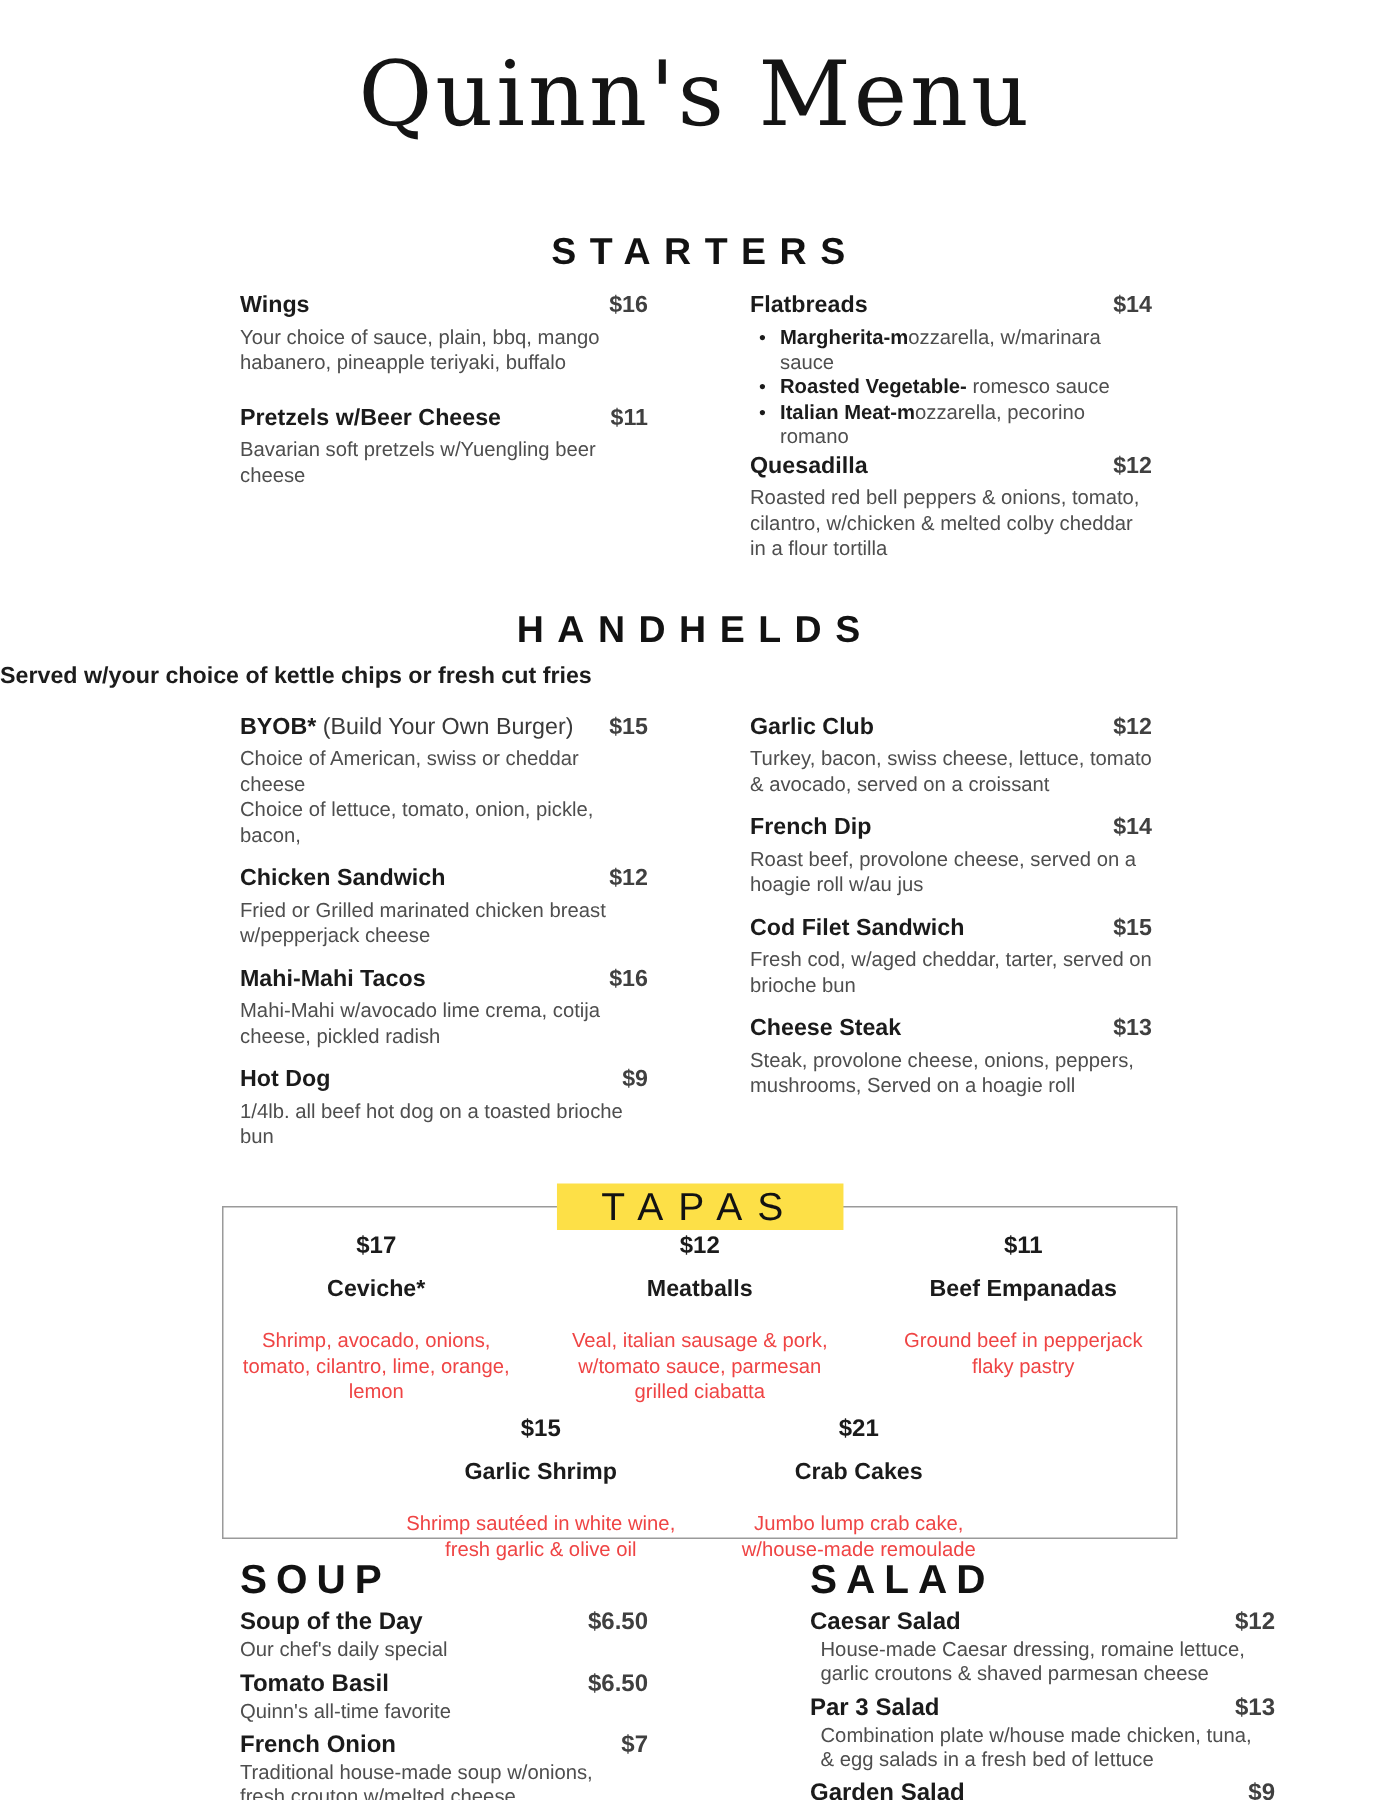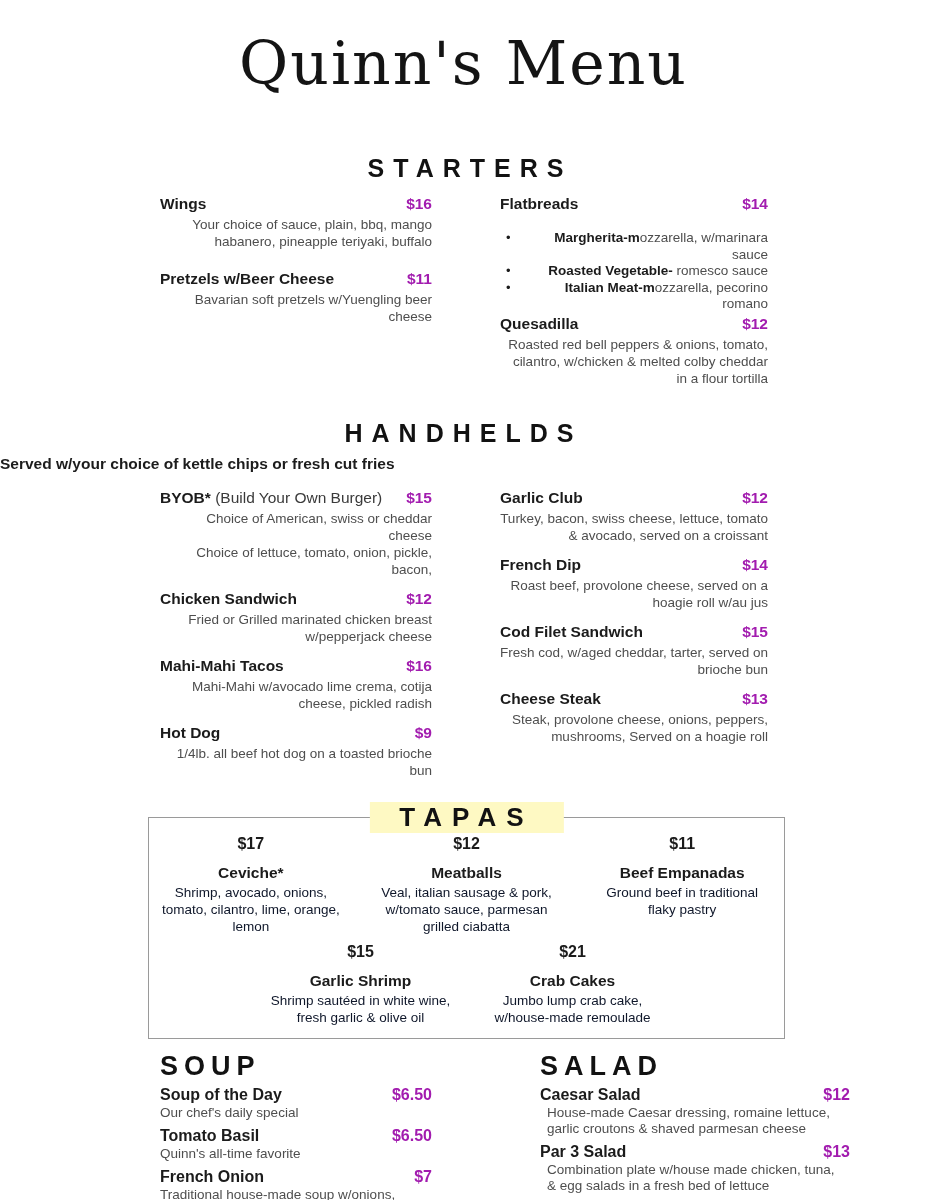--- a/index.html
+++ b/index.html
@@ -41,43 +41,42 @@
     color: #1c1c1c;
   }
 
   
   .two-col {
     display: grid;
     grid-template-columns: 272px 268px;
     column-gap: 68px;
     margin: 12px 0 0 160px;
     width: 608px;
-    text-align: right;
   }
   .menu-item { margin-bottom: 20px; }
   .menu-item.tight { margin-bottom: 2px; }
   .menu-item.mb12 { margin-bottom: 12px; }
   .item-head {
     display: flex;
     justify-content: space-between;
     align-items: baseline;
   }
   .item-name { font-size: 15.5px; font-weight: 700; color: #1b1b1b; }
   .item-name .name-note { font-weight: 400; color: #3a3a3a; }
-  .item-price { font-size: 15.5px; font-weight: 700; color: #a21caf; white-space: nowrap; }
+  .item-price { font-size: 15.5px; font-weight: 700; color: #404040; white-space: nowrap; }
   .item-desc {
     margin-top: 3px;
     font-size: 13.5px;
     color: #4e4e4e;
     line-height: 17px;
     white-space: pre-line;
   }
 
   
-  .bullet-list { list-style: none; margin-top: 17px; }
+  .bullet-list { list-style: none; margin-top: 4px; }
   .bullet-list li {
     font-size: 13.5px; line-height: 16.5px; color: #4e4e4e;
     padding-left: 20px; position: relative;
   }
   .bullet-list li::before {
     content: "•"; position: absolute; left: 6px; color: #1b1b1b; font-size: 13px;
   }
   .bullet-bold { font-weight: 700; color: #1b1b1b; }
 
   
@@ -86,43 +85,43 @@
     margin: 26px 0 0 148px;
     width: 637px;
     height: 222px;
     border: 1px solid #9a9a9a;
     padding-top: 17px;
   }
   .tapas-heading {
     position: absolute;
     top: -16px; left: 50%;
     transform: translateX(-50%);
-    background: #fef9c3;
+    background: #fde047;
     padding: 0 30px;
-    font-size: 26px; font-weight: 700; letter-spacing: 10px;
+    font-size: 26px; font-weight: 400; letter-spacing: 10px;
     color: #121212;
     white-space: nowrap;
   }
   .tapas-row1 {
     display: grid;
     grid-template-columns: repeat(3, 1fr);
     gap: 12px;
   }
   .tapas-row2 {
     display: grid;
     grid-template-columns: repeat(2, 212px);
     width: 424px;
     margin: 8px auto 0;
   }
   .tapas-item { text-align: center; }
   .tapas-price { font-size: 16px; font-weight: 700; color: #1b1b1b; }
   .tapas-name { margin-top: 11px; font-size: 15.5px; font-weight: 700; color: #1b1b1b; }
   .tapas-desc {
-    margin-top: 2px;
-    font-size: 13.5px; color: #0f172a; line-height: 17px;
+    margin-top: 16px;
+    font-size: 13.5px; color: #ef4444; line-height: 17px;
     white-space: pre-line;
   }
 
   
   .bottom-row {
     display: flex;
     justify-content: space-between;
     margin: 12px 77px 0 160px;
   }
   .soup-col { width: 272px; }
@@ -273,21 +272,21 @@
     <div class="tapas-item">
       <div class="tapas-price">$12</div>
       <div class="tapas-name">Meatballs</div>
       <div class="tapas-desc">Veal, italian sausage &amp; pork,
 w/tomato sauce, parmesan
 grilled ciabatta</div>
     </div>
     <div class="tapas-item">
       <div class="tapas-price">$11</div>
       <div class="tapas-name">Beef Empanadas</div>
-      <div class="tapas-desc">Ground beef in traditional
+      <div class="tapas-desc">Ground beef in pepperjack
 flaky pastry</div>
     </div>
   </div>
   <div class="tapas-row2">
     <div class="tapas-item">
       <div class="tapas-price">$15</div>
       <div class="tapas-name">Garlic Shrimp</div>
       <div class="tapas-desc">Shrimp sautéed in white wine,
 fresh garlic &amp; olive oil</div>
     </div>

